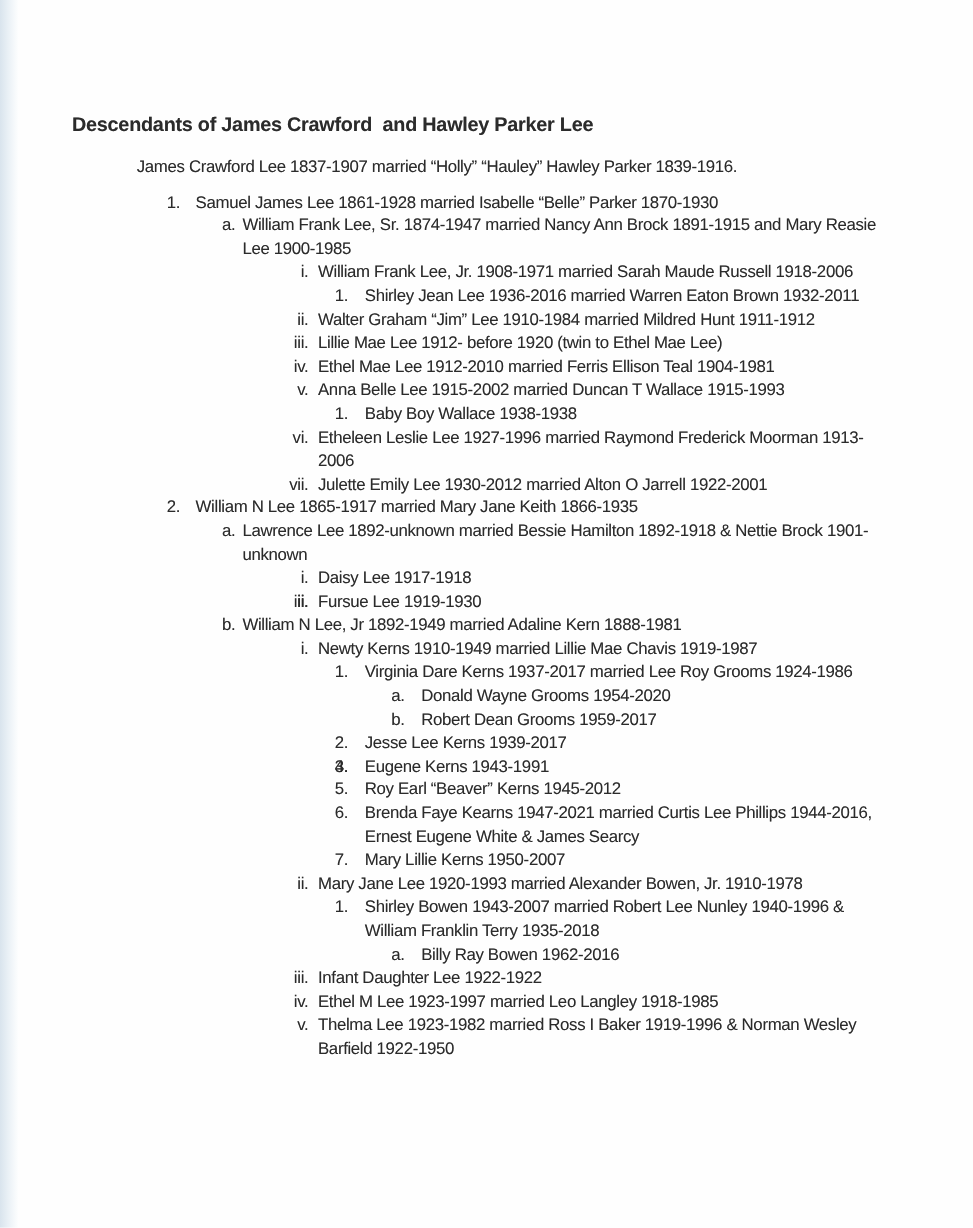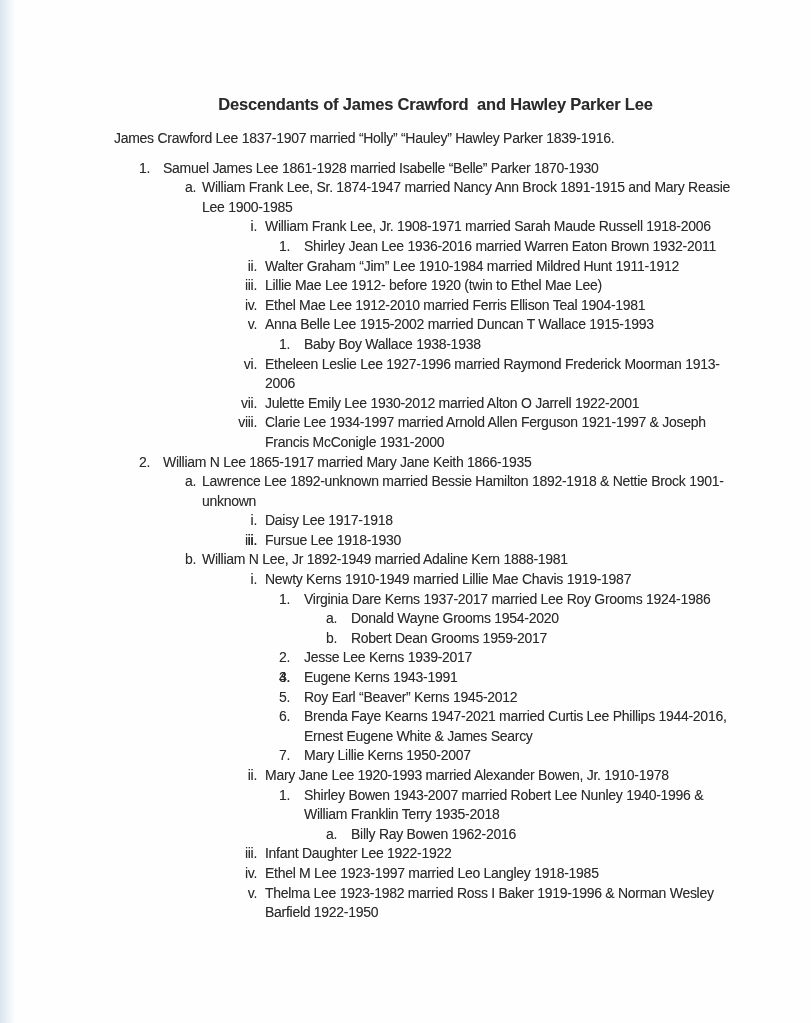--- a/index.html
+++ b/index.html
@@ -22,21 +22,21 @@
   .scan-edge{
     position:absolute;left:0;top:0;bottom:0;width:16px;
     background:linear-gradient(to right,var(--edge) 0px,#eaf1f6 7px,#ffffff 16px);
   }
   .page{position:absolute;inset:0;}
   h1.title{
     font-size:16.5px;
     line-height:22px;
     font-weight:bold;
     letter-spacing:-0.2px;
-    text-align:center;
+    text-align:left;
     padding-left:60px;
     margin-top:93px;
     white-space:pre;
   }
   p.intro{
     margin:14px 0 10px 114px;
     line-height:19.6px;
     white-space:pre;
   }
   .outline{width:100%;}
@@ -119,27 +119,20 @@
           <div class="line">Etheleen Leslie Lee 1927-1996 married Raymond Frederick Moorman 1913-</div>
           <div class="line">2006</div>
         </div>
       </div>
       <div class="li lv3">
         <span class="marker">vii.</span>
         <div class="text">
           <div class="line">Julette Emily Lee 1930-2012 married Alton O Jarrell 1922-2001</div>
         </div>
       </div>
-      <div class="li lv3">
-        <span class="marker">viii.</span>
-        <div class="text">
-          <div class="line">Clarie Lee 1934-1997 married Arnold Allen Ferguson 1921-1997 &amp; Joseph</div>
-          <div class="line">Francis McConigle 1931-2000</div>
-        </div>
-      </div>
       <div class="li lv1">
         <span class="marker">2.</span>
         <div class="text">
           <div class="line">William N Lee 1865-1917 married Mary Jane Keith 1866-1935</div>
         </div>
       </div>
       <div class="li lv2">
         <span class="marker">a.</span>
         <div class="text">
           <div class="line">Lawrence Lee 1892-unknown married Bessie Hamilton 1892-1918 &amp; Nettie Brock 1901-</div>
@@ -151,21 +144,21 @@
         <div class="text">
           <div class="line">Daisy Lee 1917-1918</div>
         </div>
       </div>
       <div class="li lv3">
         <span class="marker">ii.</span>
       </div>
       <div class="li lv3">
         <span class="marker">iii.</span>
         <div class="text">
-          <div class="line">Fursue Lee 1918-1930</div>
+          <div class="line">Fursue Lee 1919-1930</div>
         </div>
       </div>
       <div class="li lv2">
         <span class="marker">b.</span>
         <div class="text">
           <div class="line">William N Lee, Jr 1892-1949 married Adaline Kern 1888-1981</div>
         </div>
       </div>
       <div class="li lv3">
         <span class="marker">i.</span>

